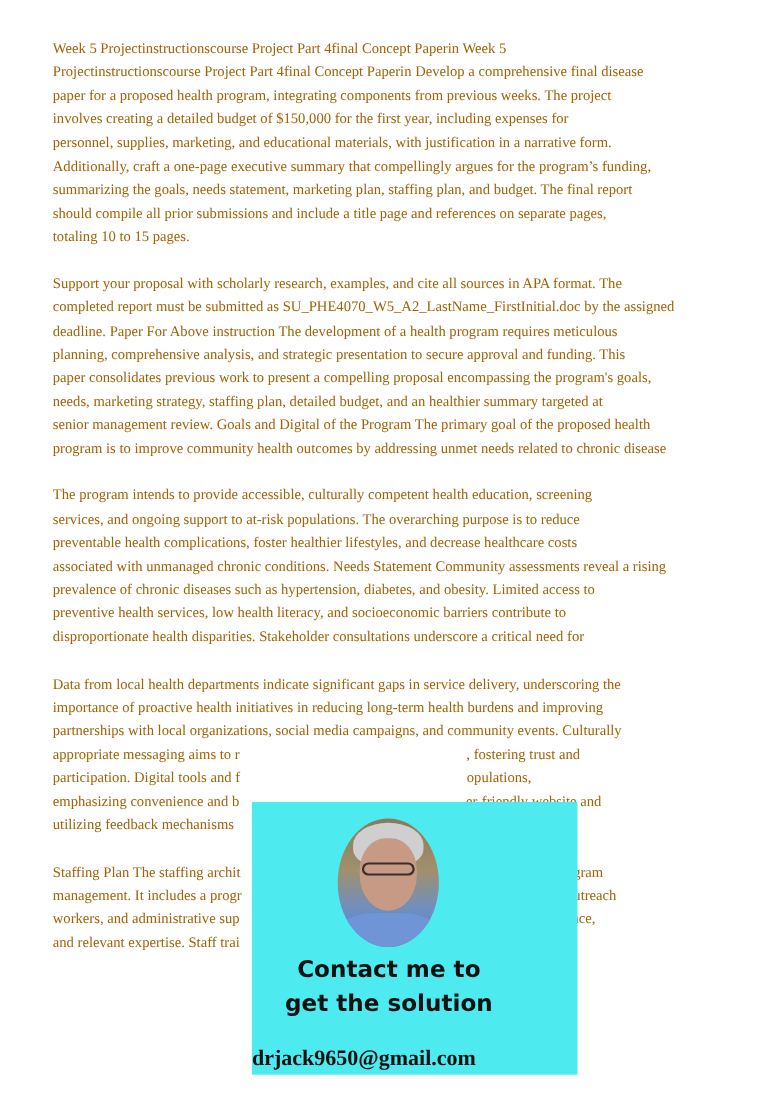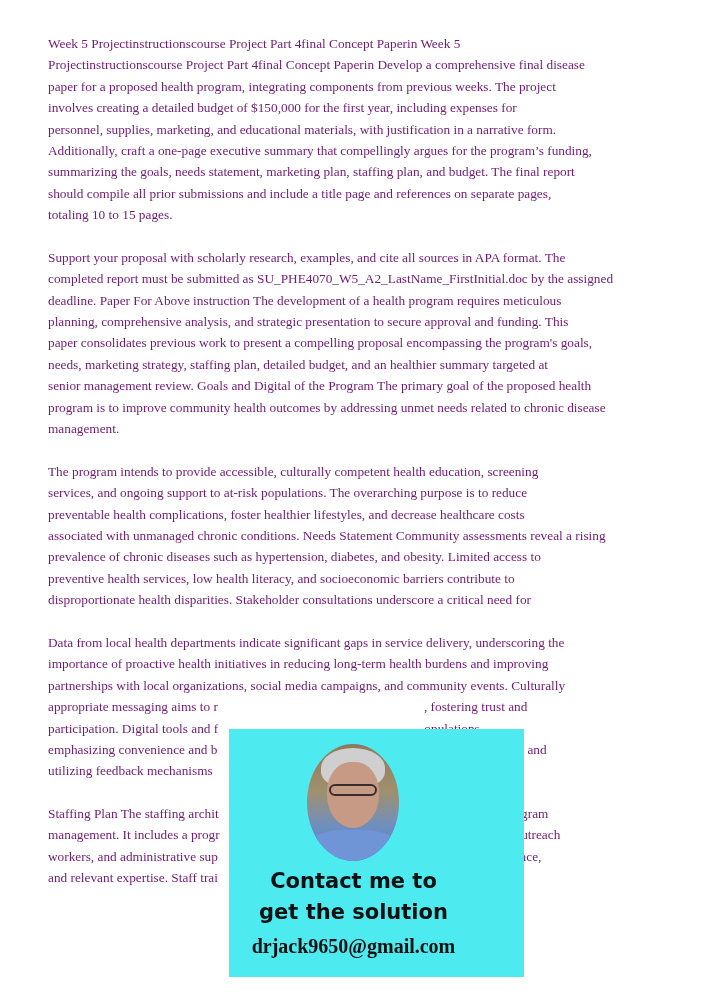--- a/index.html
+++ b/index.html
@@ -1,45 +1,44 @@
 <!DOCTYPE html>
 <html><head>
   <meta charset="utf-8">
   <style>
     html, body { margin: 0; padding: 0; background: #ffffff; }
     body { width: 708px; height: 1000px; position: relative; overflow: hidden; }
     .page {
       position: absolute; left: 48px; top: 33px; width: 640px;
-      font-family: "Liberation Serif", serif; font-size: 13.3px; color: #701a75;
+      font-family: "Liberation Serif", serif; font-size: 13.3px; color: #a16207;
     }
     .line { height: 21.4px; line-height: 21.4px; white-space: nowrap; }
     .para-gap { height: 21.4px; }
     .promo {
-      position: absolute; left: 229px; top: 729px; width: 248px; height: 248px;
+      position: absolute; left: 229px; top: 729px; width: 296px; height: 248px;
       background: #4deaf0;
-      padding-left: 47px;
     }
     .photo {
       position: absolute; left: 78px; top: 15px; width: 92px; height: 117px;
       border-radius: 50%; overflow: hidden;
       background: linear-gradient(180deg, #8a7a5c 0%, #a0906c 40%, #6f8fbf 70%, #5b7fc4 100%);
     }
     .photo .hair { position:absolute; left:14px; top:4px; width:64px; height:40px; border-radius:50% 50% 40% 40%; background:#cfcfcf; }
     .photo .face { position:absolute; left:20px; top:18px; width:52px; height:66px; border-radius:45% 45% 50% 50%; background:#c79a85; }
     .photo .glasses { position:absolute; left:22px; top:40px; width:48px; height:12px; border:2px solid #3a2e2a; border-radius:6px; box-sizing:border-box; }
     .photo .shirt { position:absolute; left:0; top:86px; width:92px; height:40px; background:#6f95d6; border-radius:40% 40% 0 0; }
     .promo-title {
       position: absolute; left: 0; width: 249px; text-align: center;
       font-family: "DejaVu Sans", sans-serif; font-weight: bold; font-size: 21px; color: #111;
       line-height: 30px;
     }
     .promo-title.l1 { top: 137px; }
     .promo-title.l2 { top: 168px; }
     .promo-email {
-      position: absolute; left: 0; top: 202px; width: 249px; text-align: center;
+      position: absolute; left: 0; top: 218px; width: 249px; 
       font-family: "Liberation Serif", serif; font-weight: bold; font-size: 20px; color: #111;
       line-height: 30px;
     }
   </style>
 </head>
 <body>
 
 <div class="page">
   <div>
     <div class="line">Week 5 Projectinstructionscourse Project Part 4final Concept Paperin Week 5</div>
@@ -55,21 +54,20 @@
   <div class="para-gap"></div>
   <div>
     <div class="line">Support your proposal with scholarly research, examples, and cite all sources in APA format. The</div>
     <div class="line">completed report must be submitted as SU_PHE4070_W5_A2_LastName_FirstInitial.doc by the assigned</div>
     <div class="line">deadline. Paper For Above instruction The development of a health program requires meticulous</div>
     <div class="line">planning, comprehensive analysis, and strategic presentation to secure approval and funding. This</div>
     <div class="line">paper consolidates previous work to present a compelling proposal encompassing the program's goals,</div>
     <div class="line">needs, marketing strategy, staffing plan, detailed budget, and an healthier summary targeted at</div>
     <div class="line">senior management review. Goals and Digital of the Program The primary goal of the proposed health</div>
     <div class="line">program is to improve community health outcomes by addressing unmet needs related to chronic disease</div>
-    <div class="line">management.</div>
   </div>
   <div class="para-gap"></div>
   <div>
     <div class="line">The program intends to provide accessible, culturally competent health education, screening</div>
     <div class="line">services, and ongoing support to at-risk populations. The overarching purpose is to reduce</div>
     <div class="line">preventable health complications, foster healthier lifestyles, and decrease healthcare costs</div>
     <div class="line">associated with unmanaged chronic conditions. Needs Statement Community assessments reveal a rising</div>
     <div class="line">prevalence of chronic diseases such as hypertension, diabetes, and obesity. Limited access to</div>
     <div class="line">preventive health services, low health literacy, and socioeconomic barriers contribute to</div>
     <div class="line">disproportionate health disparities. Stakeholder consultations underscore a critical need for</div>

